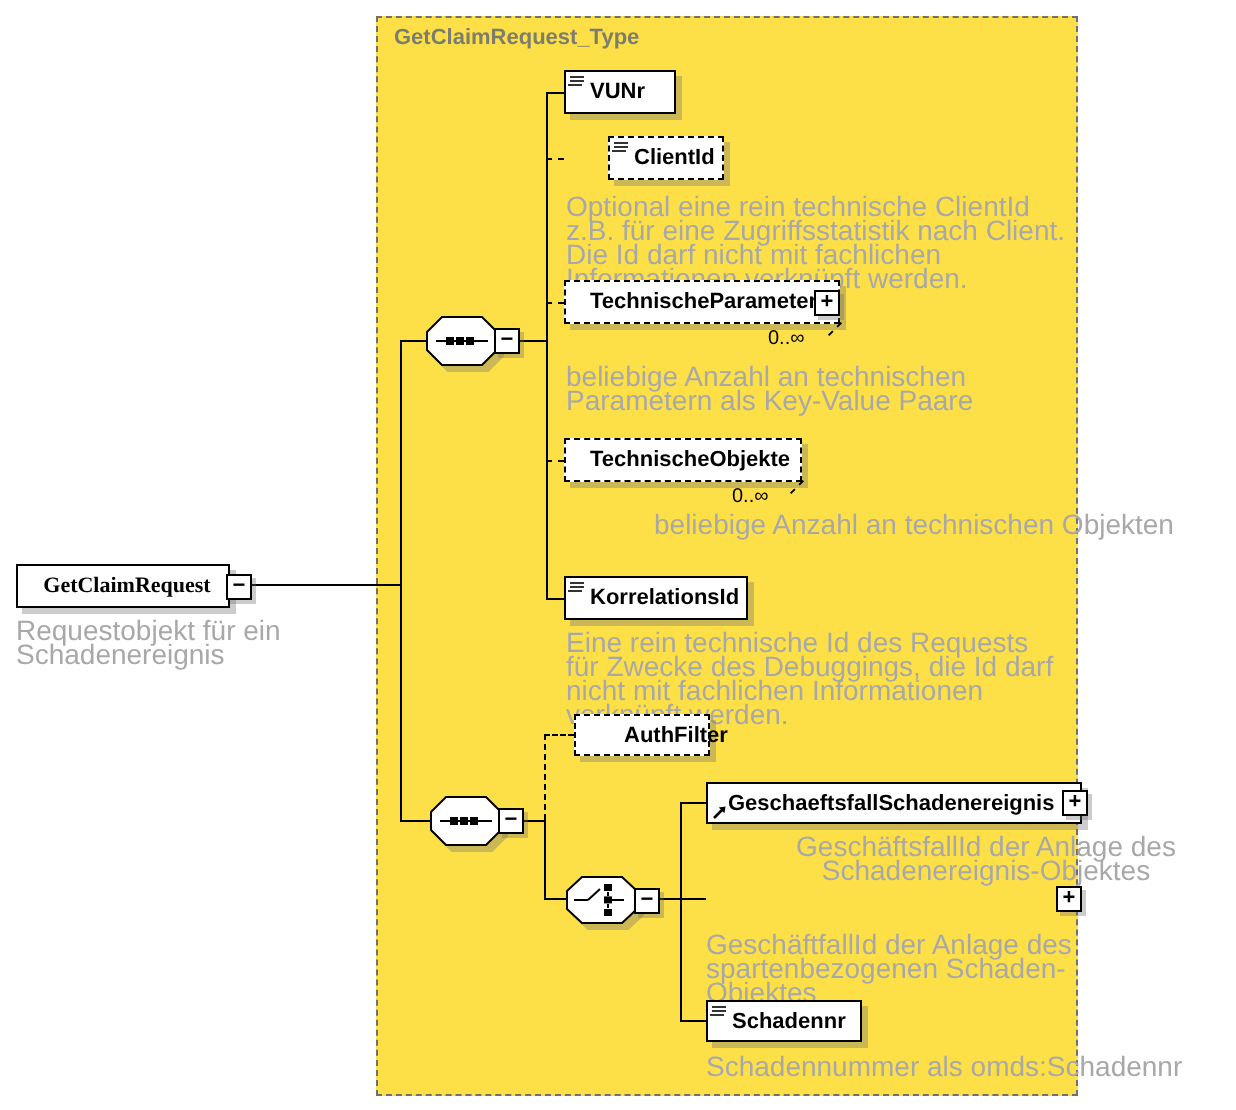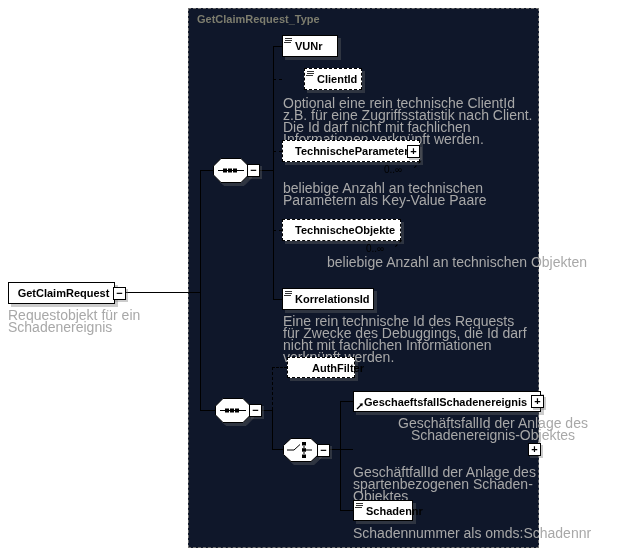--- a/index.html
+++ b/index.html
@@ -1,20 +1,20 @@
 <!DOCTYPE html>
 <html><head>
 <meta charset="utf-8">
 <style>
   html,body{margin:0;padding:0;background:#fff;}
   .canvas{position:relative;width:618px;height:555px;background:#ffffff;overflow:hidden;
           font-family:"Liberation Sans",sans-serif;}
   
   .type-box{position:absolute;left:188px;top:8px;width:351px;height:540px;
-            background:#0f172a;border:1px dashed #707070;box-sizing:border-box;}
+            background:#fde047;border:1px dashed #707070;box-sizing:border-box;}
   .type-title{position:absolute;left:8px;top:4px;font-size:11px;font-weight:bold;color:#7d7d6e;}
   
   .lh{position:absolute;height:0;border-top:1px solid #000;}
   .lv{position:absolute;width:0;border-left:1px solid #000;}
   .lh.dash{border-top-style:dashed;}
   .lv.dash{border-left-style:dashed;}
   
   .node{position:absolute;height:22px;background:#fff;border:1px solid #000;box-sizing:border-box;
         box-shadow:3px 3px 0 rgba(110,110,110,0.35);display:flex;align-items:center;
         padding-left:12px;white-space:nowrap;}
@@ -67,21 +67,21 @@
   <div class="lh dash" style="left:272px;top:367px;width:15px;"></div>
   <div class="lv" style="left:272px;top:410px;height:39px;"></div>
   <div class="lh" style="left:272px;top:449px;width:11px;"></div>
 
   <div class="lh" style="left:329px;top:449px;width:11px;"></div>
   <div class="lv" style="left:340px;top:401px;height:109px;"></div>
   <div class="lh" style="left:340px;top:401px;width:13px;"></div>
   <div class="lh" style="left:340px;top:449px;width:13px;"></div>
   <div class="lh" style="left:340px;top:510px;width:13px;"></div>
 
-  <div class="node" style="left:8px;top:282px;width:107px;justify-content:center;padding-left:4px;">
+  <div class="node" style="left:8px;top:282px;width:107px;justify-content:center;padding-left:4px;font-family:Liberation Serif, serif;">
     <span class="lbl">GetClaimRequest</span>
   </div>
   <div class="pm" style="left:113px;top:287px;">−</div>
   <div class="ann" style="left:8px;top:309px;width:220px;">Requestobjekt für ein Schadenereignis</div>
 
   <div class="comp" style="left:213px;top:158px;">
     <svg width="36" height="25" viewBox="0 0 36 25">
       <polygon points="8,0.5 28,0.5 35.5,8 35.5,17 28,24.5 8,24.5 0.5,17 0.5,8" fill="#ffffff" stroke="#000000" stroke-width="1"></polygon>
       <line x1="5" y1="12.5" x2="31" y2="12.5" stroke="#000" stroke-width="1"></line>
       <rect x="10" y="10.5" width="4" height="4" fill="#000"></rect>
@@ -158,19 +158,19 @@
       <polygon points="6.8,1.2 3.4,1.8 6.2,4.6" fill="#000"></polygon>
     </svg>
     <span class="lbl">GeschaeftsfallSchadenereignis</span>
   </div>
   <div class="pm" style="left:531px;top:395px;">+</div>
   <div class="ann" style="left:365px;top:417px;width:256px;text-align:center;">GeschäftsfallId der Anlage des Schadenereignis-Objektes</div>
 
   <div class="pm" style="left:528px;top:443px;">+</div>
   <div class="ann" style="left:353px;top:466px;width:228px;">GeschäftfallId der Anlage des spartenbezogenen Schaden-Objektes</div>
 
-  <div class="node h21" style="left:353px;top:500px;width:60px;padding-left:12px;">
+  <div class="node h21" style="left:353px;top:500px;width:78px;padding-left:12px;">
     <span class="lines-icon"></span>
     <span class="lbl">Schadennr</span>
   </div>
   <div class="ann" style="left:353px;top:527px;width:240px;">Schadennummer als omds:Schadennr</div>
 
 </div>
 
 </body></html>

